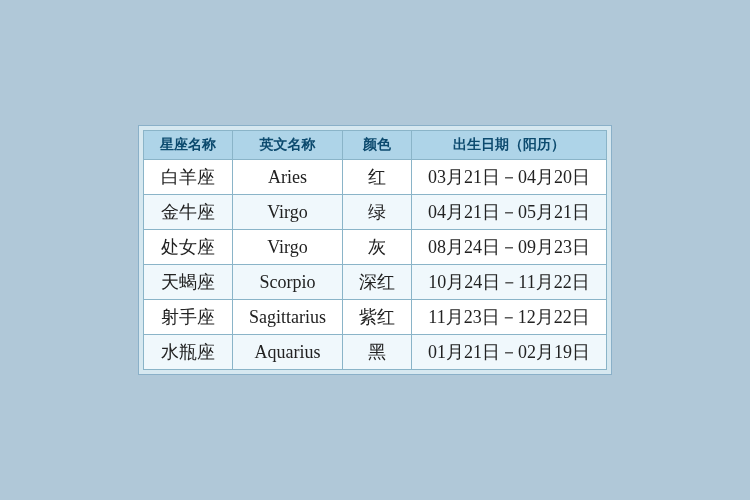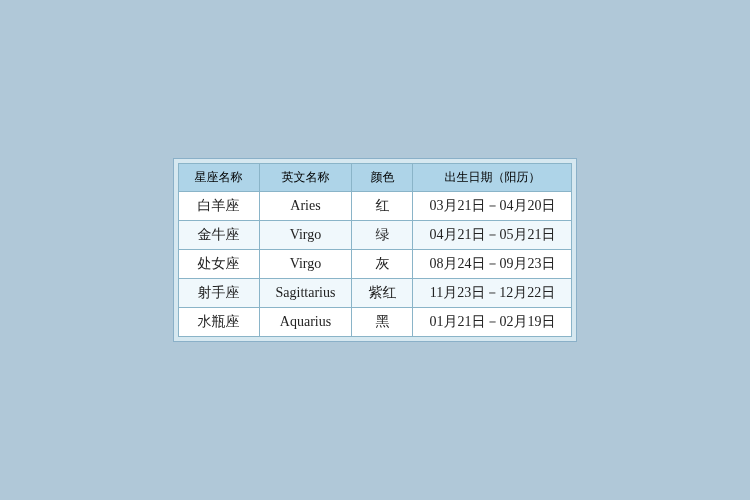--- a/index.html
+++ b/index.html
@@ -32,29 +32,29 @@
 
     th, td {
       border: 1px solid #8ab4c8;
       padding: 5px 16px;
       text-align: center;
       white-space: nowrap;
     }
 
     thead tr th {
       background-color: #aed4e8;
-      color: #000000;
-      font-weight: normal;
-      font-size: 12px;
+      color: #0c4a6e;
+      font-weight: bold;
+      font-size: 14px;
     }
 
     tbody tr td {
       background-color: #ffffff;
       color: #222222;
-      font-size: 14px;
+      font-size: 18px;
     }
 
     tbody tr:nth-child(even) td {
       background-color: #f0f8fc;
     }
   </style>
 </head>
 <body>
 
 <div class="table-container">
@@ -80,20 +80,26 @@
           <td>绿</td>
           <td>04月21日－05月21日</td>
         </tr>
         <tr>
           <td>处女座</td>
           <td>Virgo</td>
           <td>灰</td>
           <td>08月24日－09月23日</td>
         </tr>
         <tr>
+          <td>天蝎座</td>
+          <td>Scorpio</td>
+          <td>深红</td>
+          <td>10月24日－11月22日</td>
+        </tr>
+        <tr>
           <td>射手座</td>
           <td>Sagittarius</td>
           <td>紫红</td>
           <td>11月23日－12月22日</td>
         </tr>
         <tr>
           <td>水瓶座</td>
           <td>Aquarius</td>
           <td>黑</td>
           <td>01月21日－02月19日</td>

